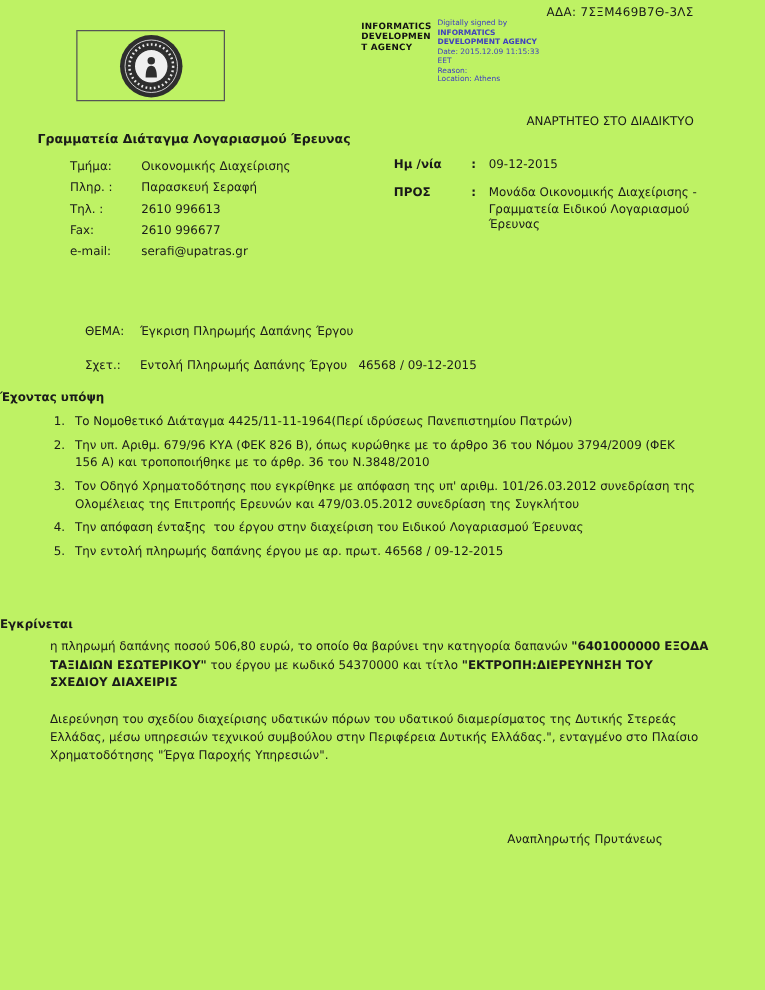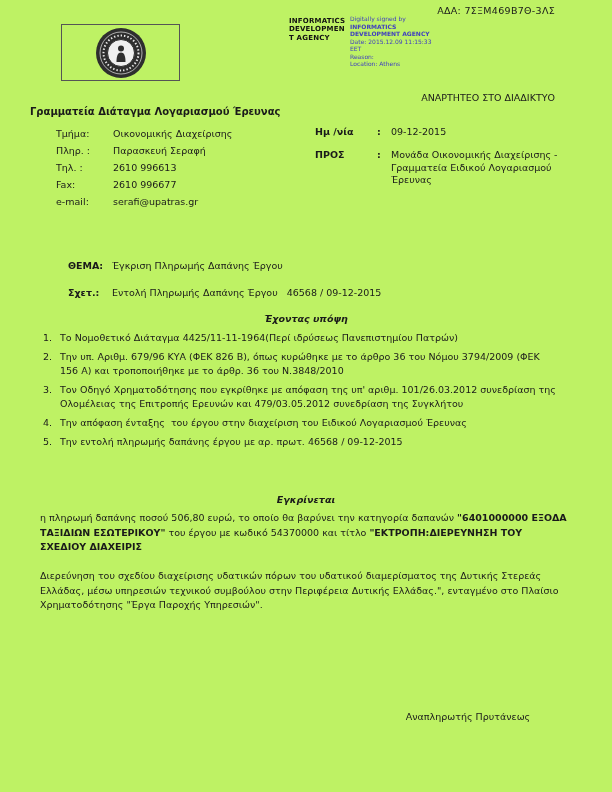--- a/index.html
+++ b/index.html
@@ -36,36 +36,36 @@
     display:grid; grid-template-columns:57px auto; row-gap:6px;margin-left:26px;
   }
 
   .meta {
     position:absolute; top:126px; left:315px;
     display:grid; grid-template-columns:62px 14px 188px; row-gap:10px;
   }
   .meta .val { line-height:1.35; }
 
   .subject-row { position:absolute; left:68px; display:flex; }
-  .subject-row .lbl { font-weight:bold; width:44px; flex:0 0 44px; }
+  .subject-row .lbl { font-weight:normal; width:44px; flex:0 0 44px; }
   #thema-row { top:260px; }
   #sxet-row  { top:287px; }
 
-  .center-head { position:absolute; left:0; width:612px; text-align:center; font-weight:bold;font-style:italic; }
+  .center-head { position:absolute; left:0; width:612px; text-align:left; font-weight:bold; }
   #having-head  { top:313px; }
   #approve-head { top:494px; }
 
   .having-list { position:absolute; top:331px; left:60px; width:498px; list-style:none; counter-reset:item; }
   .having-list li { counter-increment:item; position:relative; margin-bottom:5px; line-height:1.48; }
   .having-list li::before { content:counter(item) "."; position:absolute; left:-17px; }
 
   .para1 { position:absolute; top:511px; left:40px; width:528px; line-height:1.55; }
   .para2 { position:absolute; top:569px; left:40px; width:522px; line-height:1.55; }
 
-  .signoff { position:absolute; top:711px; left:378px; width:180px; text-align:center; }
+  .signoff { position:absolute; top:666px; left:378px; width:180px; text-align:center; }
   .signoff .name { margin-top:23px; }
 </style>
 </head>
 <body>
 
 <div class="page">
 
   <div class="ada">ΑΔΑ: 7ΣΞΜ469Β7Θ-3ΛΣ</div>
 
   <div class="logo-box">

